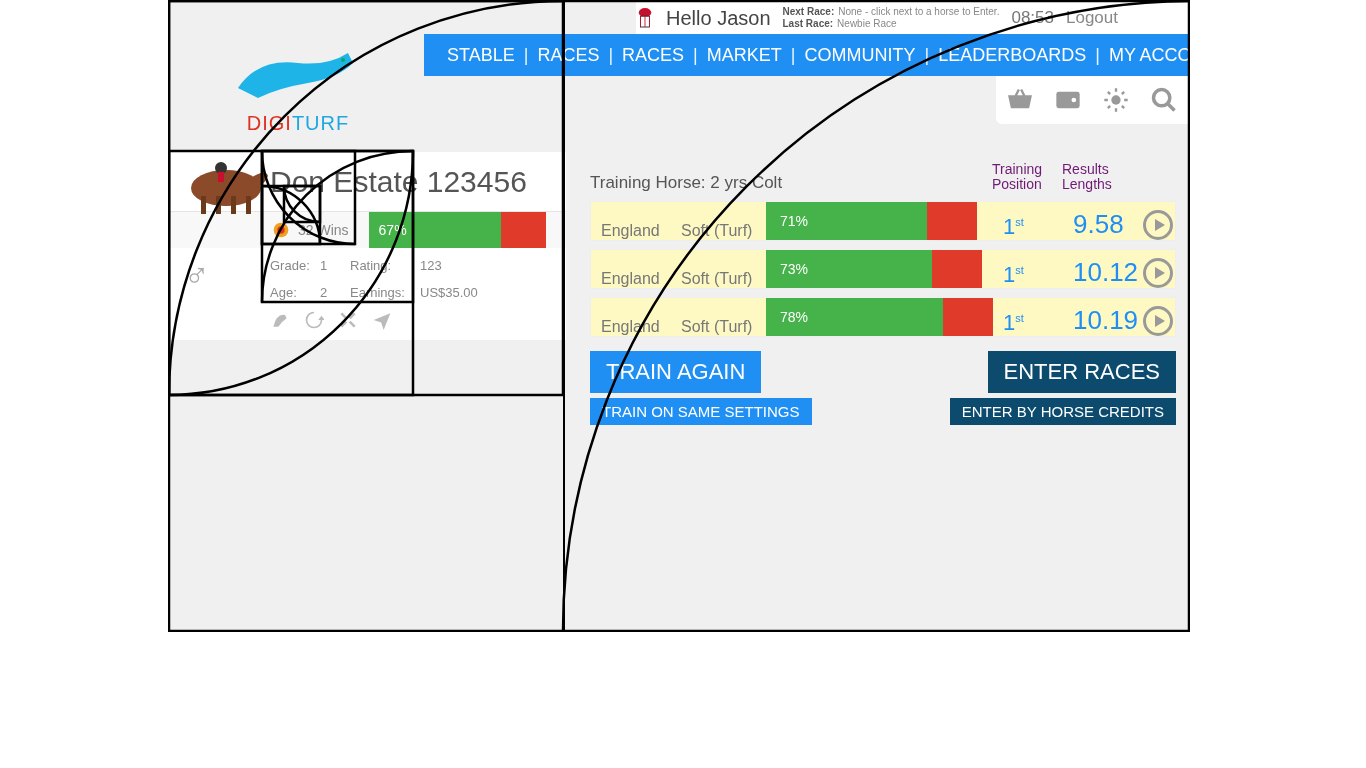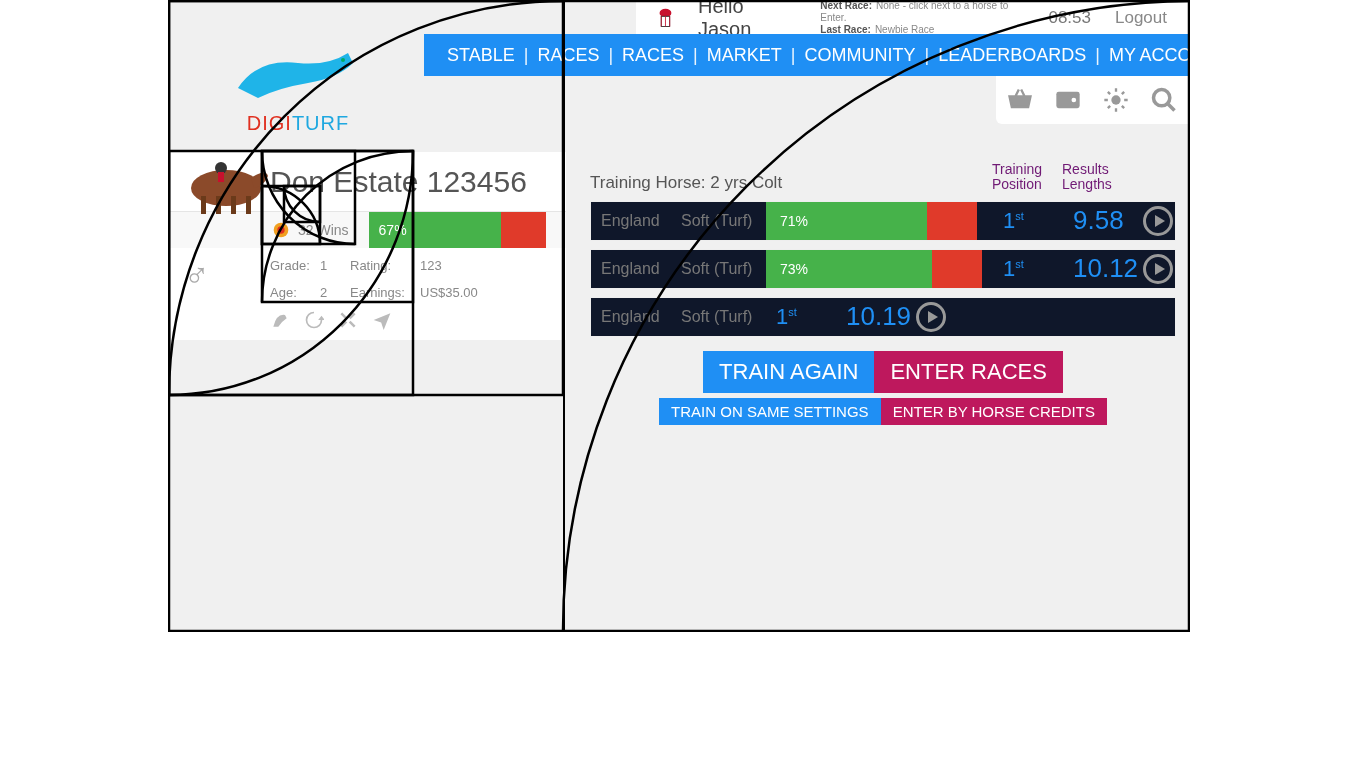--- a/index.html
+++ b/index.html
@@ -1,18 +1,18 @@
 <!DOCTYPE html>
 <html><head>
 <meta charset="utf-8">
 <style>
 *{box-sizing:border-box;margin:0;padding:0;font-family:"Helvetica Neue",Arial,sans-serif;font-weight:300}
 body{background:#fff;width:1366px;height:768px;overflow:hidden;position:relative}
 .frame{position:absolute;left:168px;top:0;width:1022px;height:632px;border:2px solid #000;background:#f0f0f0}
-.topbar{position:absolute;right:0;top:0;height:32px;background:#fff;display:flex;align-items:center;padding:0 21px;gap:24px}
+.topbar{position:absolute;right:0;top:0;height:32px;background:#fff;display:flex;align-items:center;padding:0 0;gap:12px}
 .jockey{width:18px;height:22px}
 .greeting{font-size:20px;color:#444;font-weight:300}
 .raceinfo{font-size:10px;color:#888;line-height:1.2}
 .raceinfo b{color:#555;font-weight:700;margin-right:4px}
 .clock{font-size:17px;color:#777}
 .logout{font-size:17px;color:#888;cursor:pointer}
 .navbar{position:absolute;left:254px;top:32px;right:0;height:42px;background:#1f8ff4;display:flex;align-items:center;padding-left:14px;color:#fff;font-size:18px}
 .navitem{padding:0 9px;cursor:pointer;white-space:nowrap}
 .navsep{opacity:.9}
 .logo{position:absolute;left:18px;top:36px;width:220px;text-align:center}
@@ -38,37 +38,37 @@
 .hc-icons{display:flex;gap:14px;margin-top:10px}
 .hc-icons svg{width:20px;height:20px;fill:#bbb;cursor:pointer}
 .training{position:absolute;left:420px;top:160px;right:12px}
 .trhead{display:flex;align-items:flex-end;margin-bottom:8px}
 .trtitle{font-size:17px;color:#555}
 .trtitle b{font-weight:400}
 .colh{font-size:14px;color:#701a75;line-height:1.1}
 .col-pos{margin-left:auto;width:70px}
 .col-res{width:80px}
 .col-play{width:34px}
-.trrow{display:flex;align-items:center;background:#0f172a;height:40px;margin-bottom:8px;border:1px solid #eee}
+.trrow{display:flex;align-items:flex-end;background:#fef9c3;height:40px;margin-bottom:8px;border:1px solid #eee}
 .cell{padding:0 10px;font-size:16px;color:#777}
 .c-country{width:80px}
 .c-going{width:95px}
 .c-bar{flex:1;height:100%;position:relative;padding:0}
 .barfill{height:100%;background:#46b24a;color:#fff;display:flex;align-items:center;padding-left:14px;font-size:14px}
 .barred{position:absolute;top:0;height:100%;background:#e03a2a}
 .c-pos{width:70px;color:#1f8ff4;font-size:22px}
 .c-pos sup{font-size:11px;vertical-align:super}
 .c-res{width:80px;color:#1f8ff4;font-size:26px}
 .playbtn{width:30px;height:30px;border:3px solid #999;border-radius:50%;display:flex;align-items:center;justify-content:center;margin-right:2px;cursor:pointer}
 .playbtn:before{content:"";border-left:10px solid #999;border-top:6px solid transparent;border-bottom:6px solid transparent;margin-left:3px}
-.btnrow{display:flex;justify-content:center;margin-top:14px}
+.btnrow{display:flex;justify-content:space-between;margin-top:14px}
 .btn{padding:8px 16px;color:#fff;font-size:22px;cursor:pointer;font-weight:300}
 .btn.sm{font-size:15px;padding:5px 12px}
 .blue{background:#1f8ff4}
-.green{background:#be185d}
+.green{background:#0c4a6e}
 .goldspiral{position:absolute;left:168px;top:0;pointer-events:none;z-index:10}
 .vline{position:absolute;left:563px;top:0;width:2px;height:632px;background:#000;z-index:9}
 </style>
 </head>
 <body>
 
 <div class="frame">
 
   <div class="topbar" style="left:466px">
     <svg class="jockey" viewBox="0 0 20 24">
@@ -212,20 +212,24 @@
             <div class="barfill" style="width:73%">73%</div>
             <div class="barred" style="left:73%;width:22%"></div>
           </div>
           <div class="cell c-pos">1<sup>st</sup></div>
           <div class="cell c-res">10.12</div>
           <div class="playbtn"></div>
         </div>
         <div class="trrow">
           <div class="cell c-country">England</div>
           <div class="cell c-going">Soft (Turf)</div>
+          <div class="cell c-bar">
+            <div class="barfill" style="width:78%">78%</div>
+            <div class="barred" style="left:78%;width:22%"></div>
+          </div>
           <div class="cell c-pos">1<sup>st</sup></div>
           <div class="cell c-res">10.19</div>
           <div class="playbtn"></div>
         </div>
       </div>
     <div class="btnrow">
       <span class="btn blue">TRAIN AGAIN</span>
       <span class="btn green">ENTER RACES</span>
     </div>
     <div class="btnrow" style="margin-top:5px">

